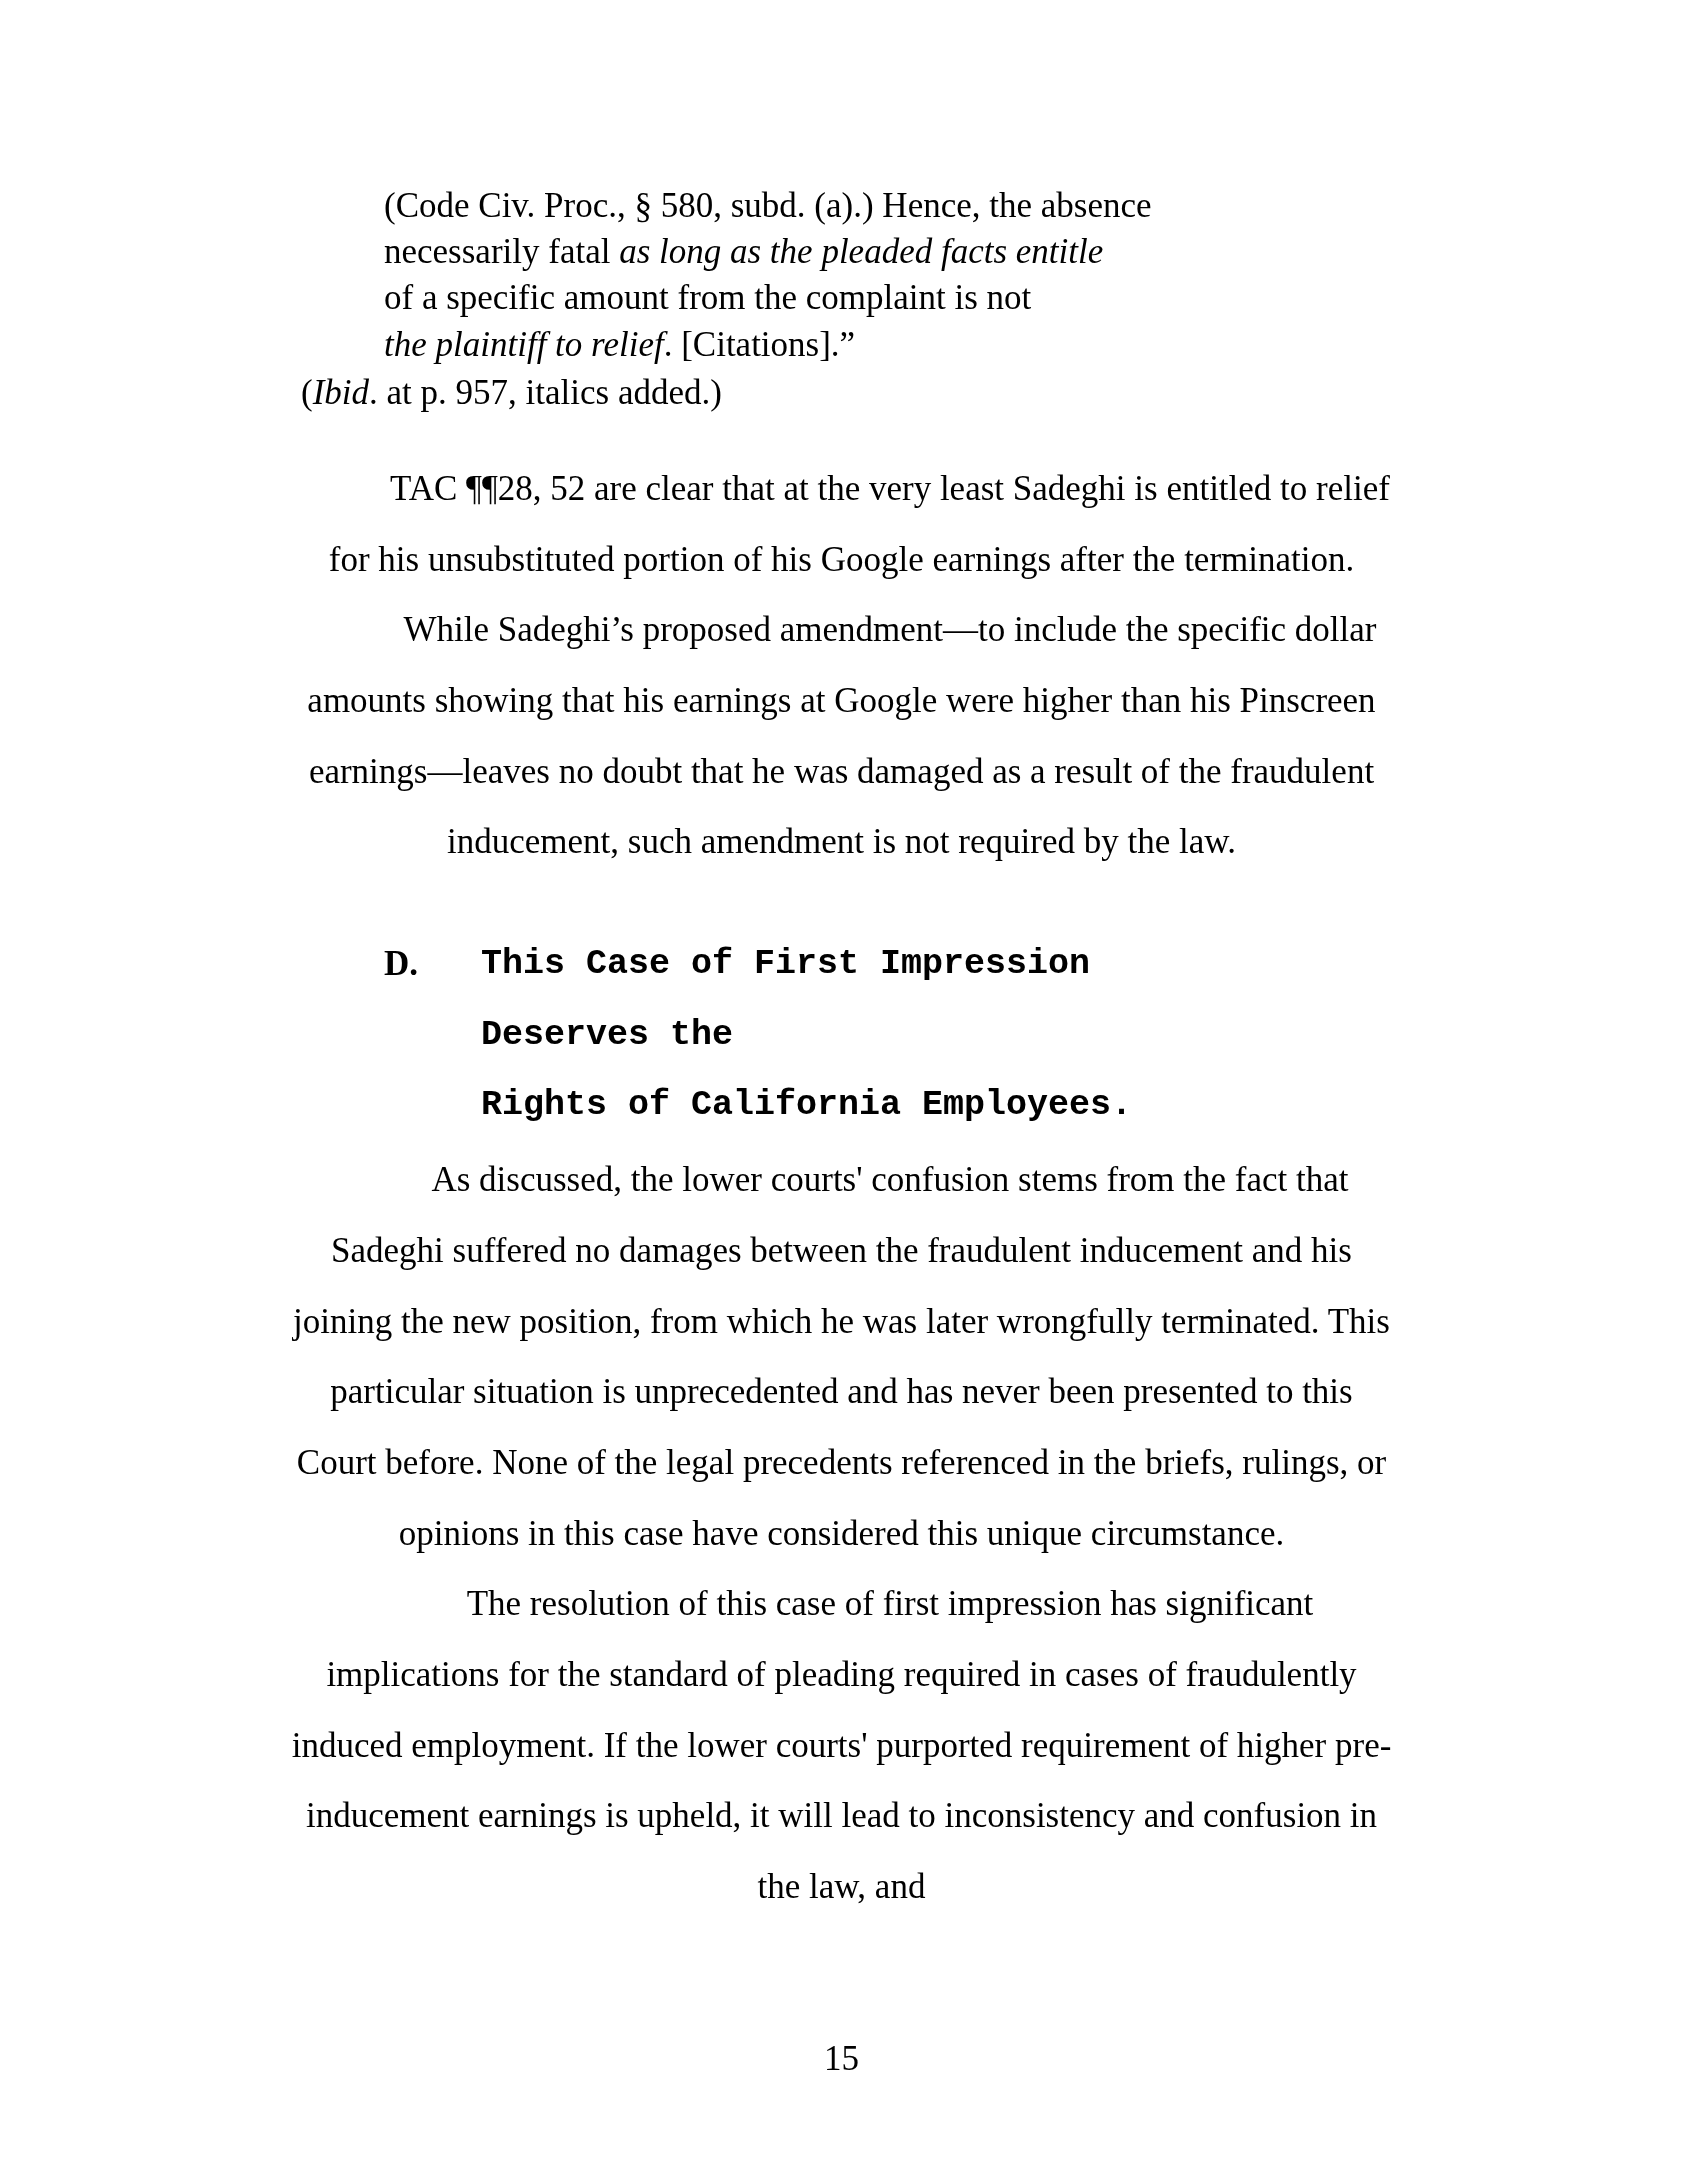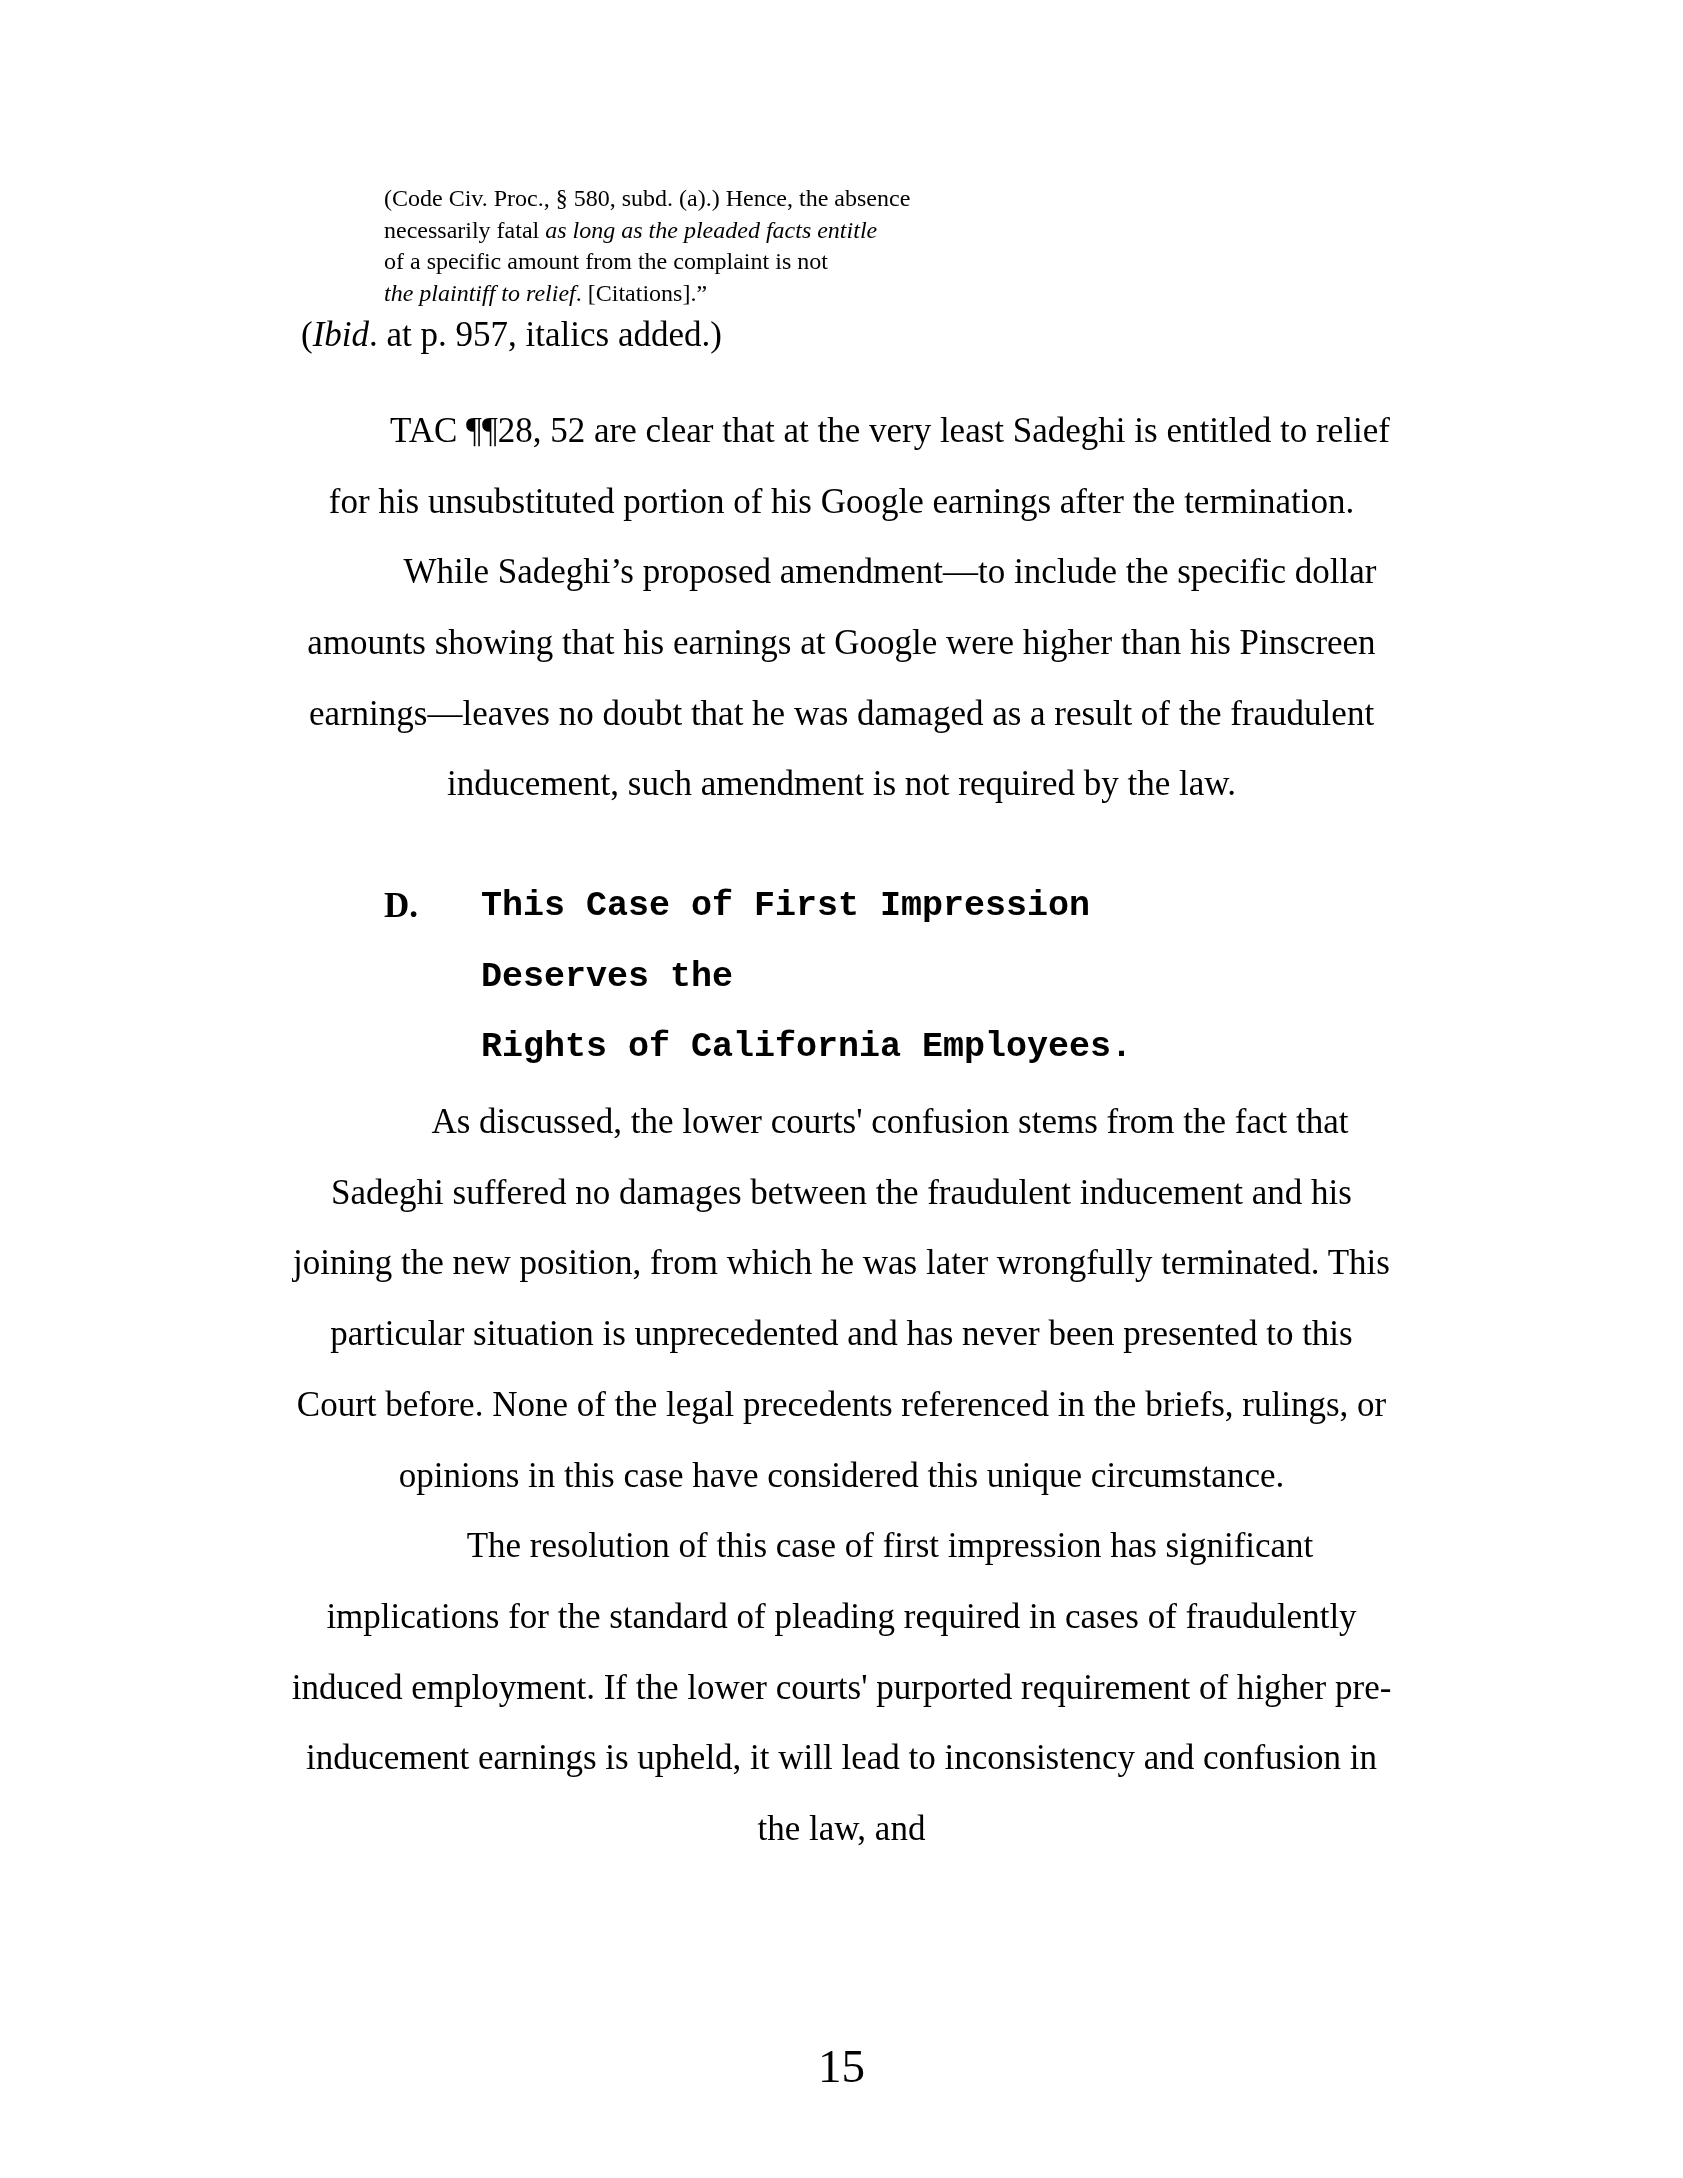--- a/index.html
+++ b/index.html
@@ -22,21 +22,21 @@
   .content {
     position: absolute;
     left: 287px;
     top: 183px;
     width: 1109px;
   }
   
   .blockquote {
     margin: 0 0 0 97px;
     width: 891px;
-    font-size: 24px;
+    font-size: 35px;
     line-height: 1.32;
     text-align: justify;
     text-justify: inter-word;
   }
   .blockquote .lastline {
     text-align: left;
   }
   .quote-cite {
     margin: 2px 0 0 14px;
     font-size: 35px;
@@ -77,21 +77,21 @@
     font-family: Liberation Mono, monospace;
   }
   .ital { font-style: italic; }
   
   .page-number {
     position: absolute;
     left: 0;
     right: 0;
     top: 2039px;
     text-align: center;
-    font-size: 47px;
+    font-size: 35px;
     font-family: "Liberation Serif", "DejaVu Serif", serif;
   }
 </style>
 </head>
 <body>
 
 <div class="page">
 
   <div class="content">
 

